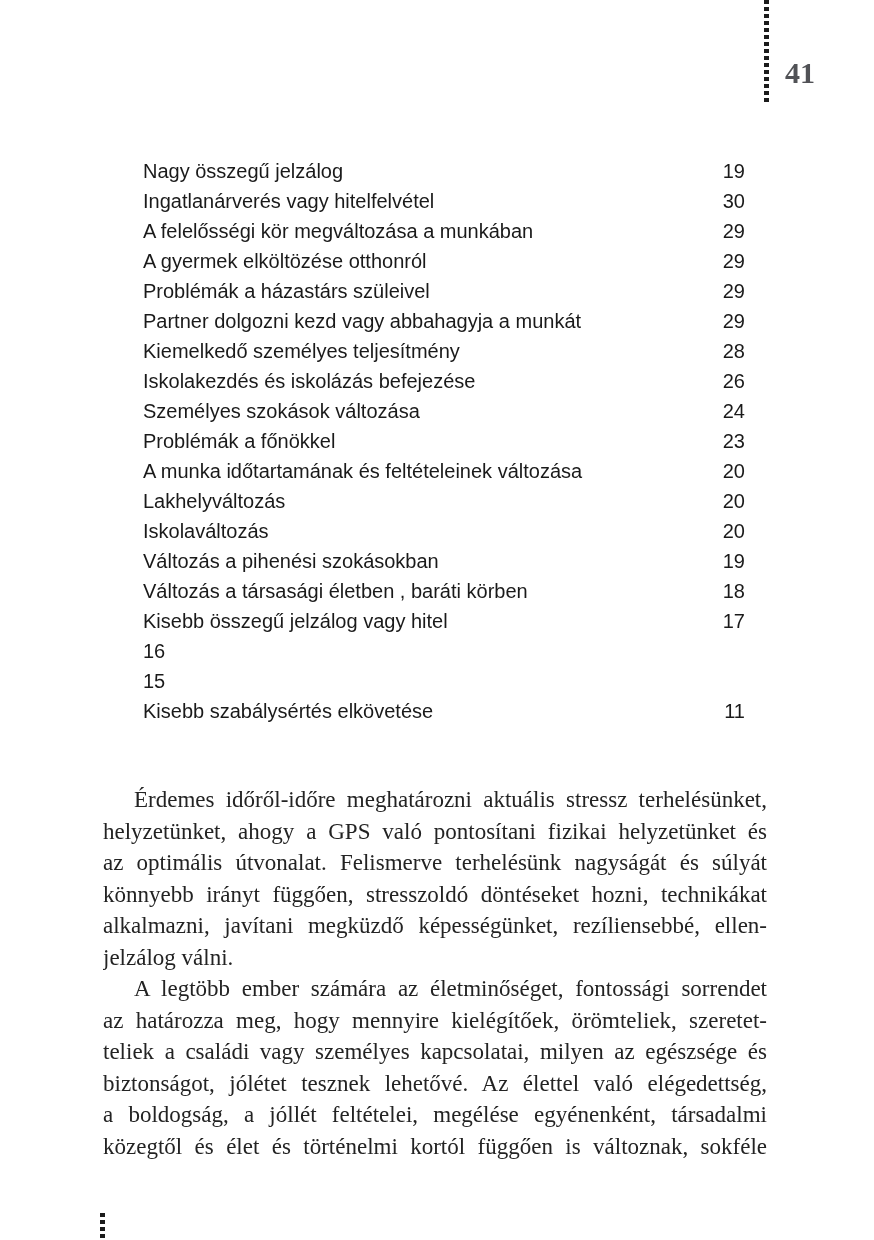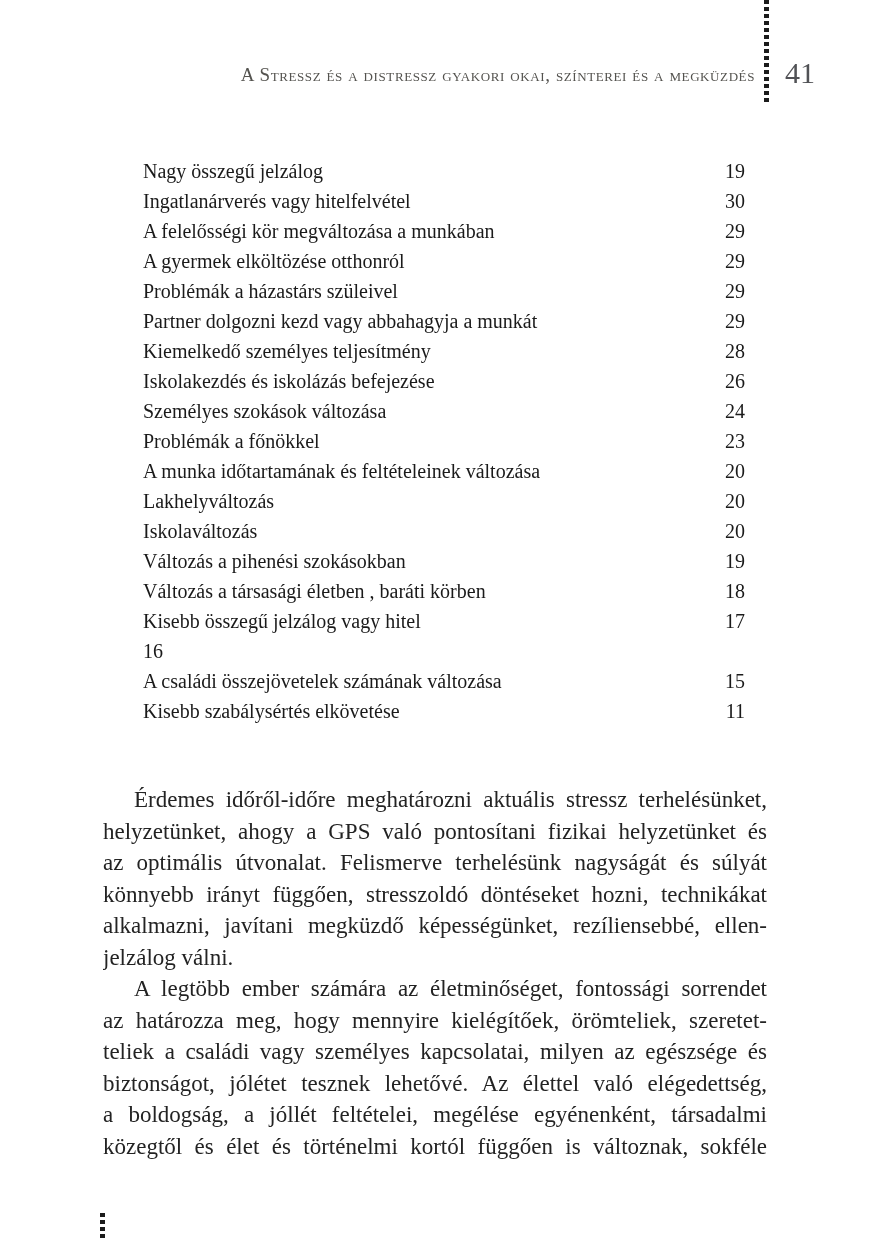--- a/index.html
+++ b/index.html
@@ -25,29 +25,29 @@
     width:5px;
     background-image:repeating-linear-gradient(to bottom,
       #1b1b1b 0px, #1b1b1b 4px, transparent 4px, transparent 7px);
   }
   .dot-top    { left:764px; top:0;      height:102px; }
   .dot-bottom { left:100px; top:1213px; height:27px;  }
   .page-num {
     position:absolute;
     left:785px; top:56px;
     font-size:30px;
-    font-weight:normal;
+    font-weight:bold;
     color:#515256;
   }
   
   .stress-list {
     position:absolute;
     left:143px; top:156px;
     width:602px;
-    font-family:Liberation Serif, serif;
+    font-family:Liberation Sans, sans-serif;
     font-size:20px;
     color:#1a1a1a;
   }
   .list-row {
     display:flex;
     justify-content:space-between;
     line-height:30px;
     height:30px;
   }
   
@@ -69,21 +69,20 @@
     display:inline-block;
     width:100%;
   }
   .pline.indent { text-indent:31px; }
 </style>
 </head>
 <body>
 
 <div class="page">
 
-  <div class="header-title">A Stressz és a distressz gyakori okai, színterei és a megküzdés</div>
 
   <div class="dotted-v dot-top"></div>
 
   <div class="page-num">41</div>
 
   <div class="stress-list">
       <div class="list-row">
         <span>Nagy összegű jelzálog</span>
         <span>19</span>
       </div>
@@ -144,21 +143,20 @@
         <span>18</span>
       </div>
       <div class="list-row">
         <span>Kisebb összegű jelzálog vagy hitel</span>
         <span>17</span>
       </div>
       <div class="list-row">
         <span>16</span>
       </div>
       <div class="list-row">
-        <span>A családi összejövetelek számának változása</span>
         <span>15</span>
       </div>
       <div class="list-row">
         <span>Kisebb szabálysértés elkövetése</span>
         <span>11</span>
       </div>
     </div>
 
   <div class="paras">
       <div class="pline just indent">Érdemes időről-időre meghatározni aktuális stressz terhelésünket,</div>

